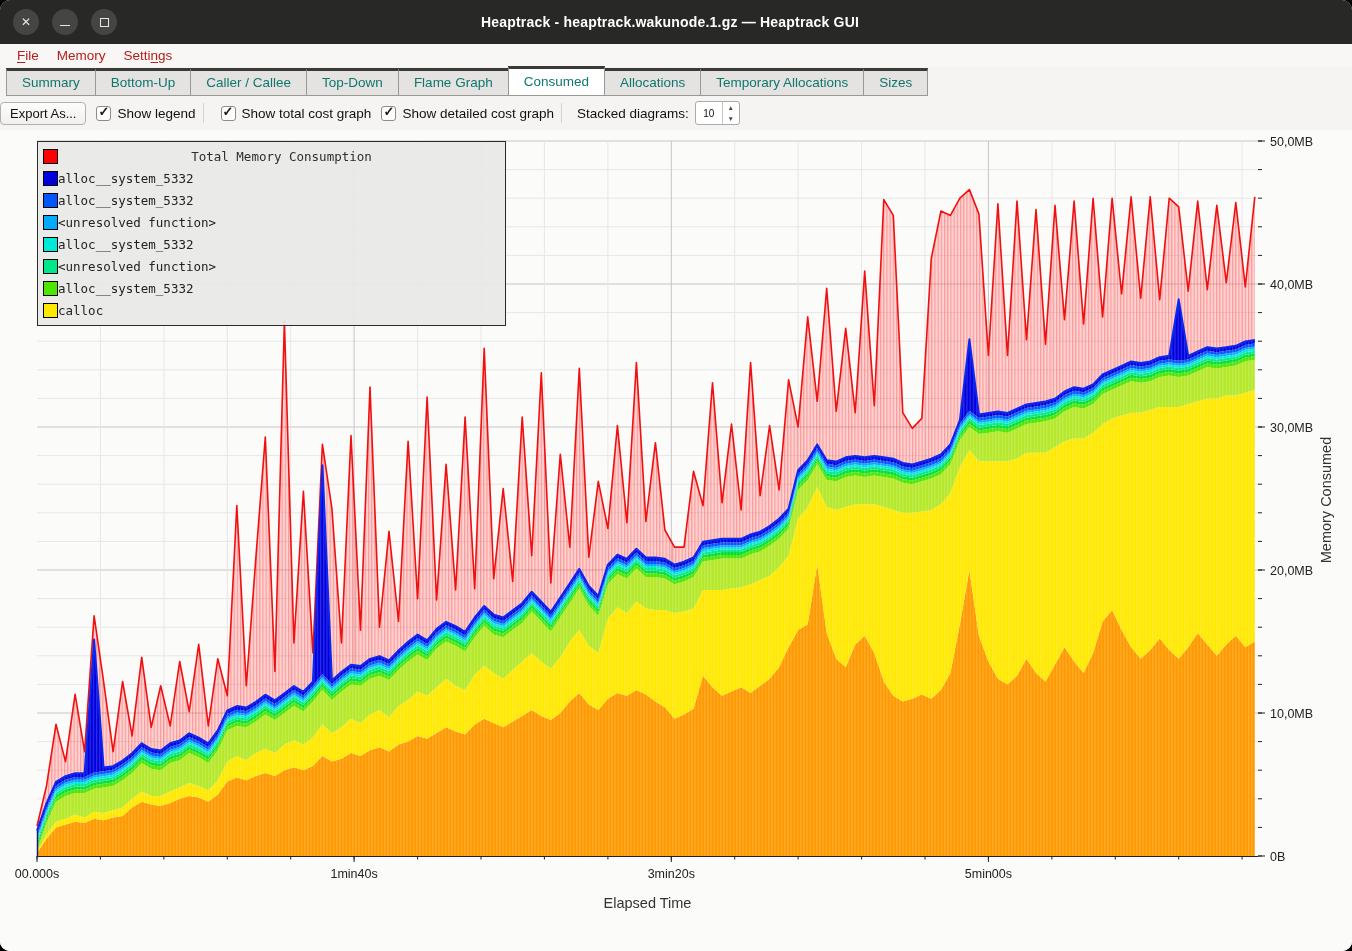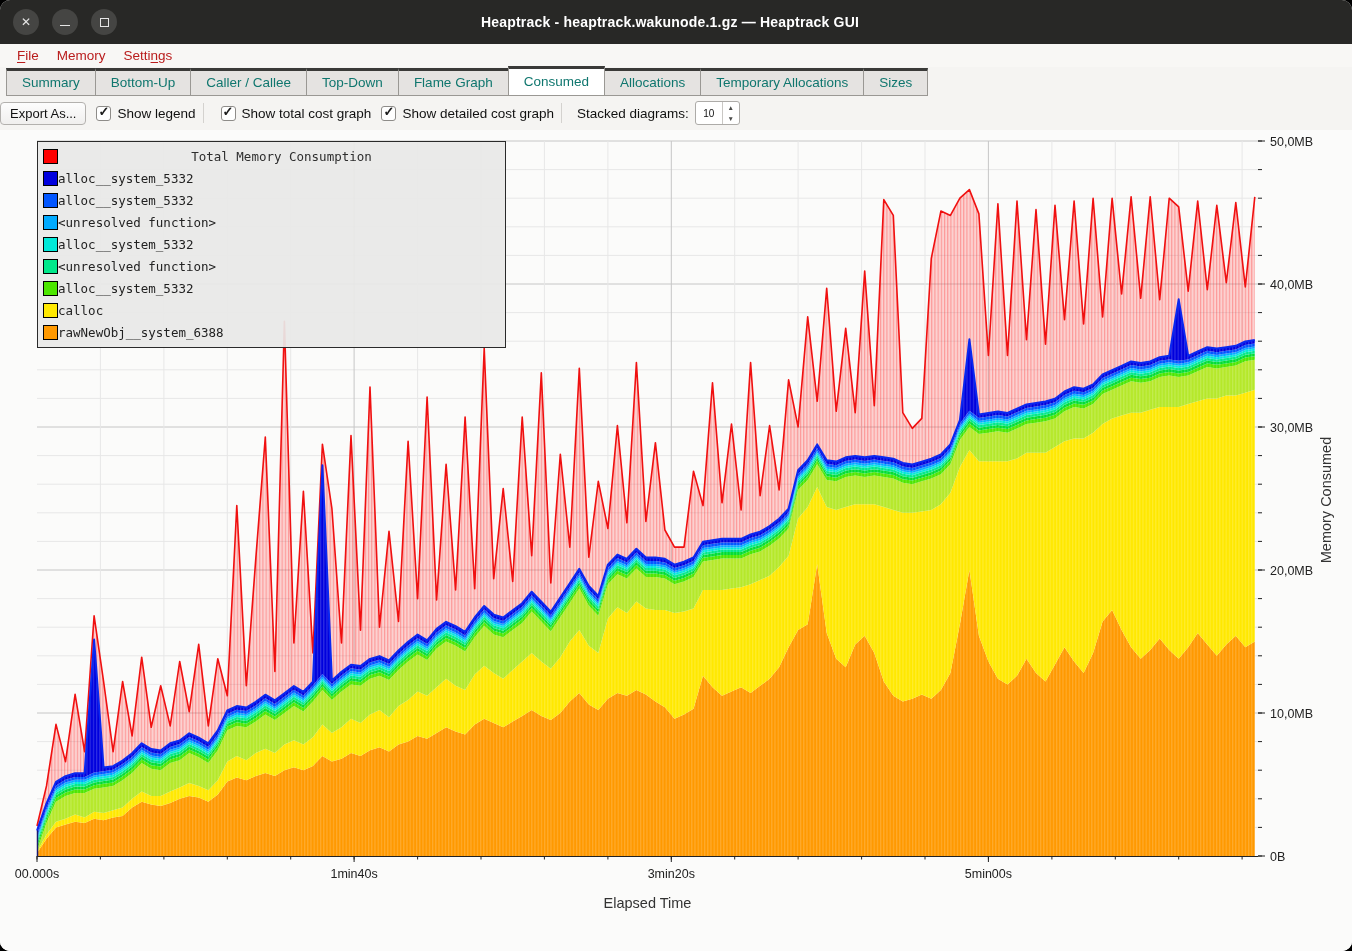--- a/index.html
+++ b/index.html
@@ -308,20 +308,16 @@
           <span class="lg-label">&lt;unresolved function&gt;</span>
         </div>
         <div class="lg-row">
           <span class="lg-swatch" style="background: rgb(76, 230, 0);"></span>
           <span class="lg-label">alloc__system_5332</span>
         </div>
         <div class="lg-row">
           <span class="lg-swatch" style="background: rgb(255, 232, 0);"></span>
           <span class="lg-label">calloc</span>
         </div>
-        <div class="lg-row">
-          <span class="lg-swatch" style="background: rgb(255, 153, 0);"></span>
-          <span class="lg-label">rawNewObj__system_6388</span>
-        </div>
       </div>
   </div>
 
 </div>
 
 </body></html>

